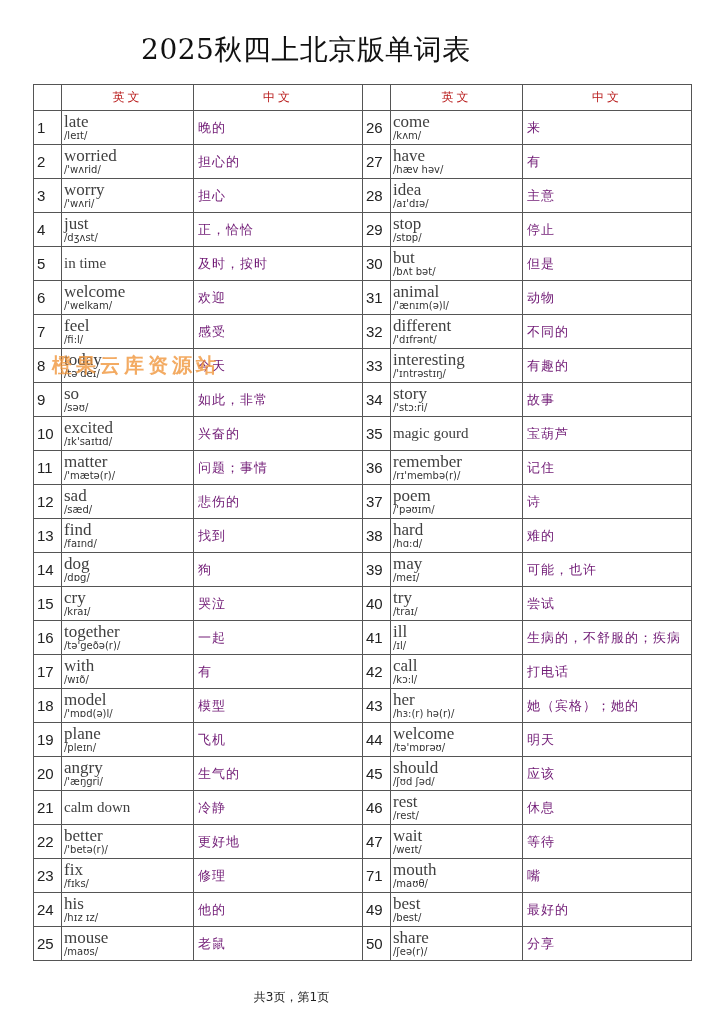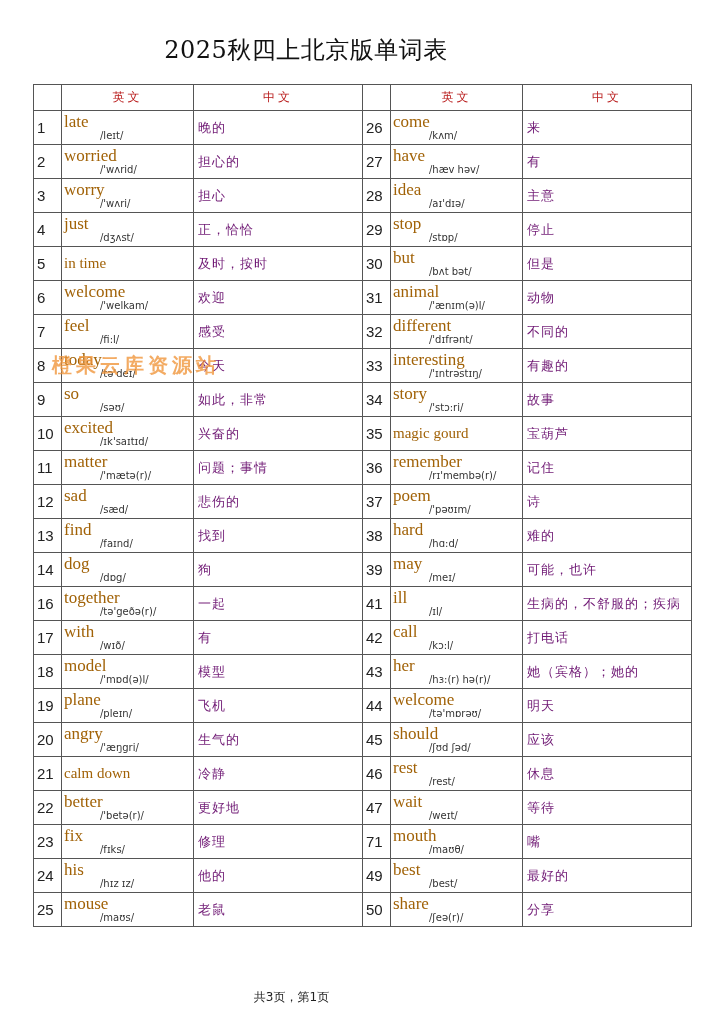--- a/index.html
+++ b/index.html
@@ -1,19 +1,19 @@
 <!DOCTYPE html>
 <html><head>
 <meta charset="utf-8">
 <style>
   html, body { margin: 0; padding: 0; background: #ffffff; }
   body { width: 724px; height: 1024px; position: relative; overflow: hidden; color: #1a1a1a; }
   .title {
     position: absolute; left: 0; top: 34px; width: 612px; text-align: center;
-    font-family: "DejaVu Serif", serif; font-size: 24px; line-height: 32px; color: #111;
+    font-family: "DejaVu Serif", serif; font-size: 28px; line-height: 32px; color: #111;
     letter-spacing: 0.5px;
   }
   table.words {
     position: absolute; left: 33px; top: 84px; width: 658px;
     border-collapse: collapse; table-layout: fixed;
   }
   table.words td, table.words th {
     border: 1px solid #555; padding: 0; overflow: hidden; white-space: nowrap;
   }
   table.words th {
@@ -22,23 +22,23 @@
   }
   table.words td { height: 33px; vertical-align: middle; }
   td.num {
     font-family: "Liberation Sans", sans-serif; font-size: 15px; padding-left: 3px !important; color: #222;
   }
   td.en { padding-left: 2px !important; }
   td.zh {
     font-family: "DejaVu Serif", serif; font-size: 13px; padding-left: 4px !important; color: #701a75;
     letter-spacing: 1px;
   }
-  .word { display: block; font-family: "Liberation Serif", serif; font-size: 17px; line-height: 17px; color: #a16207; }
+  .word { display: block; font-family: "Liberation Serif", serif; font-size: 17px; line-height: 17px; color: #404040; }
   .word.single { line-height: 33px; font-size: 15px; }
-  .ipa { display: block; font-family: "DejaVu Sans", sans-serif; font-size: 10px; line-height: 12px; color: #333; margin-left: 36px; }
+  .ipa { display: block; font-family: "DejaVu Sans", sans-serif; font-size: 10px; line-height: 12px; color: #333; }
   .watermark {
     position: absolute; left: 52px; top: 352px; font-family: "DejaVu Sans", sans-serif;
     font-size: 20px; font-weight: bold; color: rgba(240,150,60,0.8); letter-spacing: 4px;
     pointer-events: none;
   }
   .footer {
     position: absolute; left: 0; top: 989px; width: 583px; text-align: center;
     font-family: "DejaVu Sans", sans-serif; font-size: 12px; color: #222;
   }
 </style>
@@ -255,20 +255,34 @@
         </td>
         <td class="zh">狗</td>
         <td class="num">39</td>
         <td class="en">
           <span class="word">may</span>
           <span class="ipa">/meɪ/</span>
         </td>
         <td class="zh">可能，也许</td>
       </tr>
       <tr>
+        <td class="num">15</td>
+        <td class="en">
+          <span class="word">cry</span>
+          <span class="ipa">/kraɪ/</span>
+        </td>
+        <td class="zh">哭泣</td>
+        <td class="num">40</td>
+        <td class="en">
+          <span class="word">try</span>
+          <span class="ipa">/traɪ/</span>
+        </td>
+        <td class="zh">尝试</td>
+      </tr>
+      <tr>
         <td class="num">16</td>
         <td class="en">
           <span class="word">together</span>
           <span class="ipa">/tə'geðə(r)/</span>
         </td>
         <td class="zh">一起</td>
         <td class="num">41</td>
         <td class="en">
           <span class="word">ill</span>
           <span class="ipa">/ɪl/</span>

